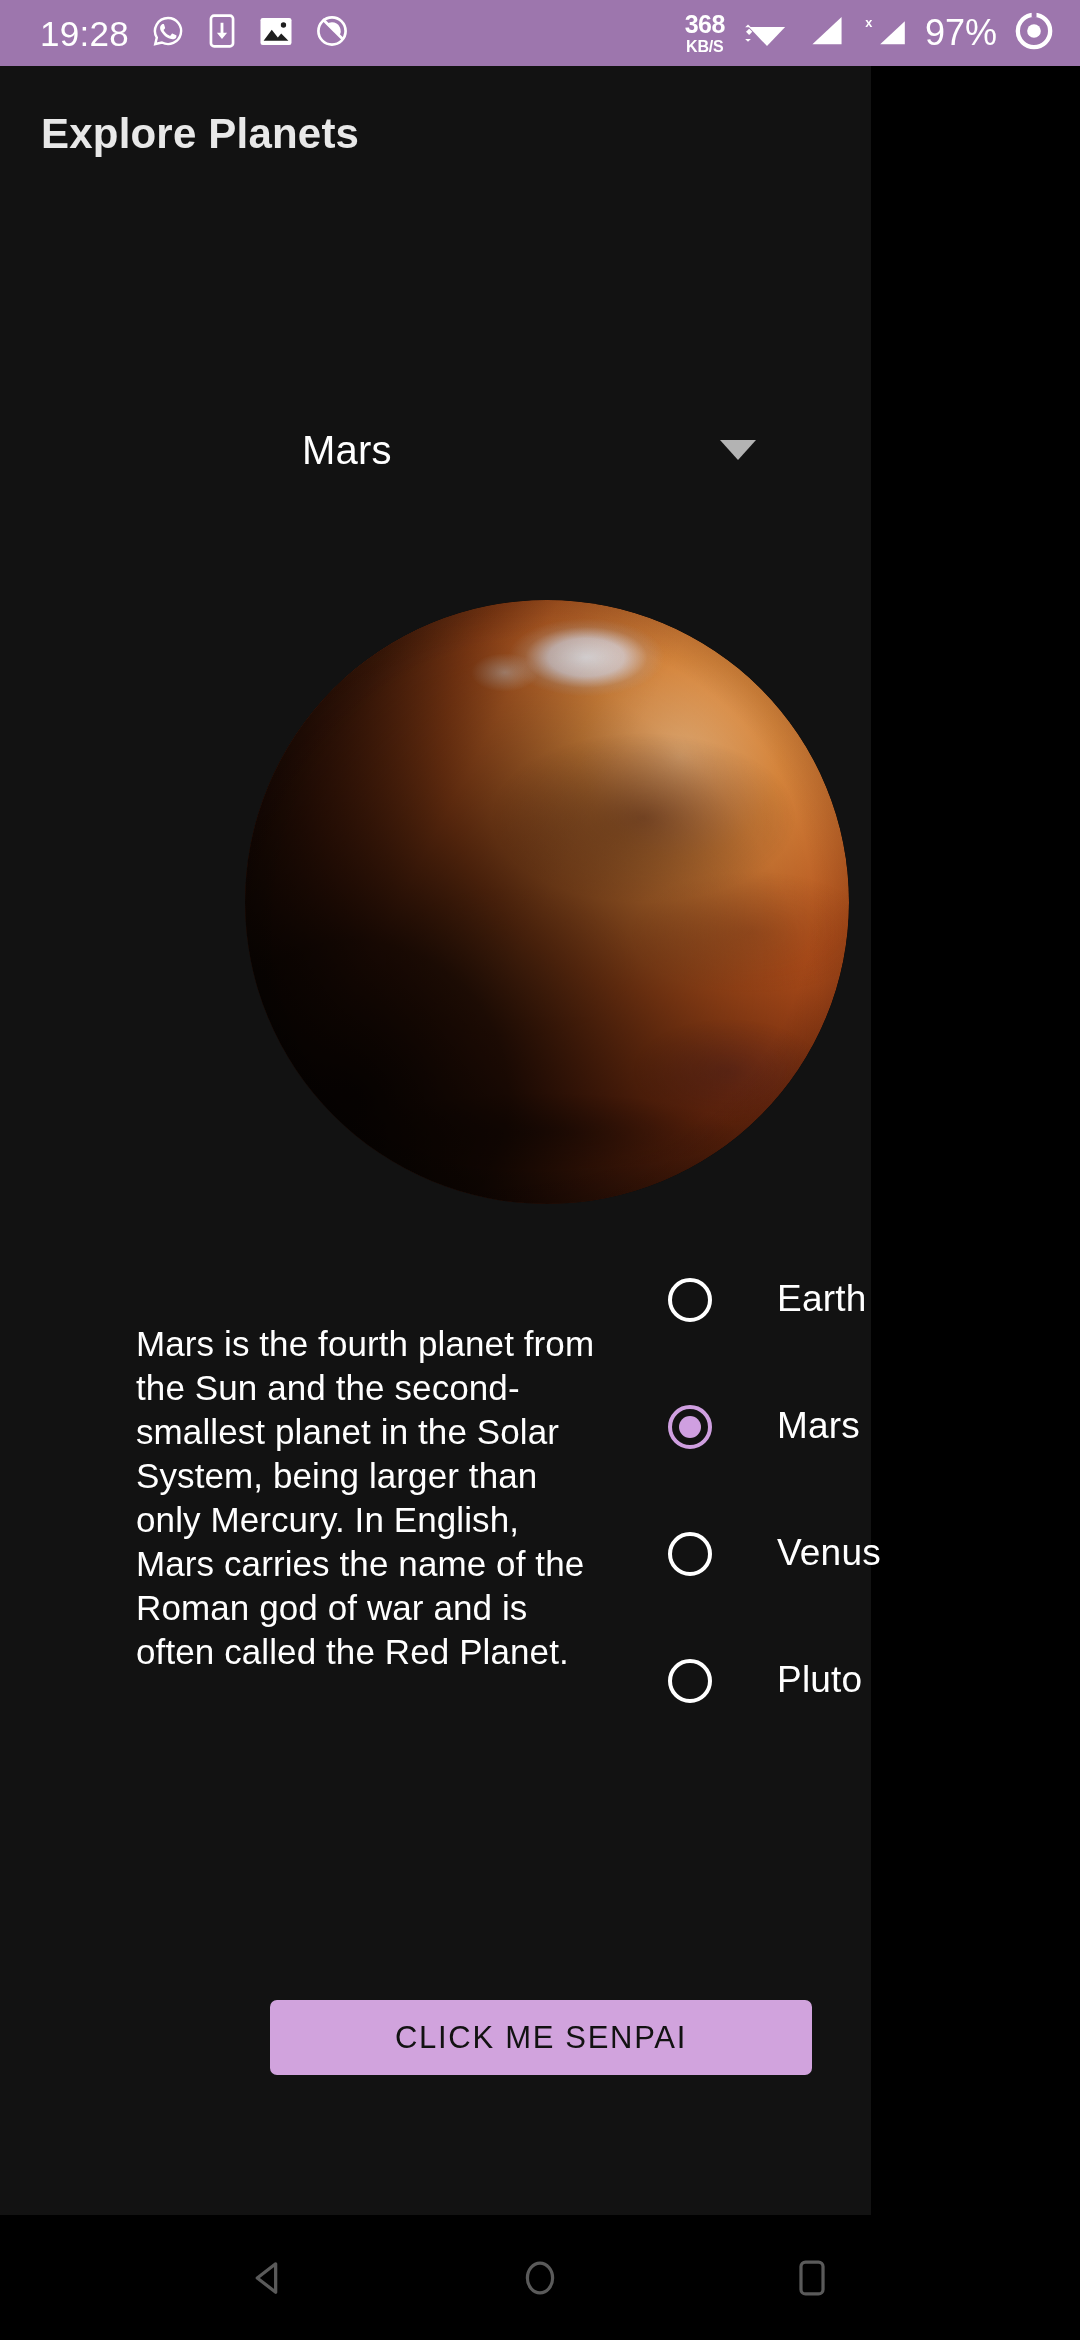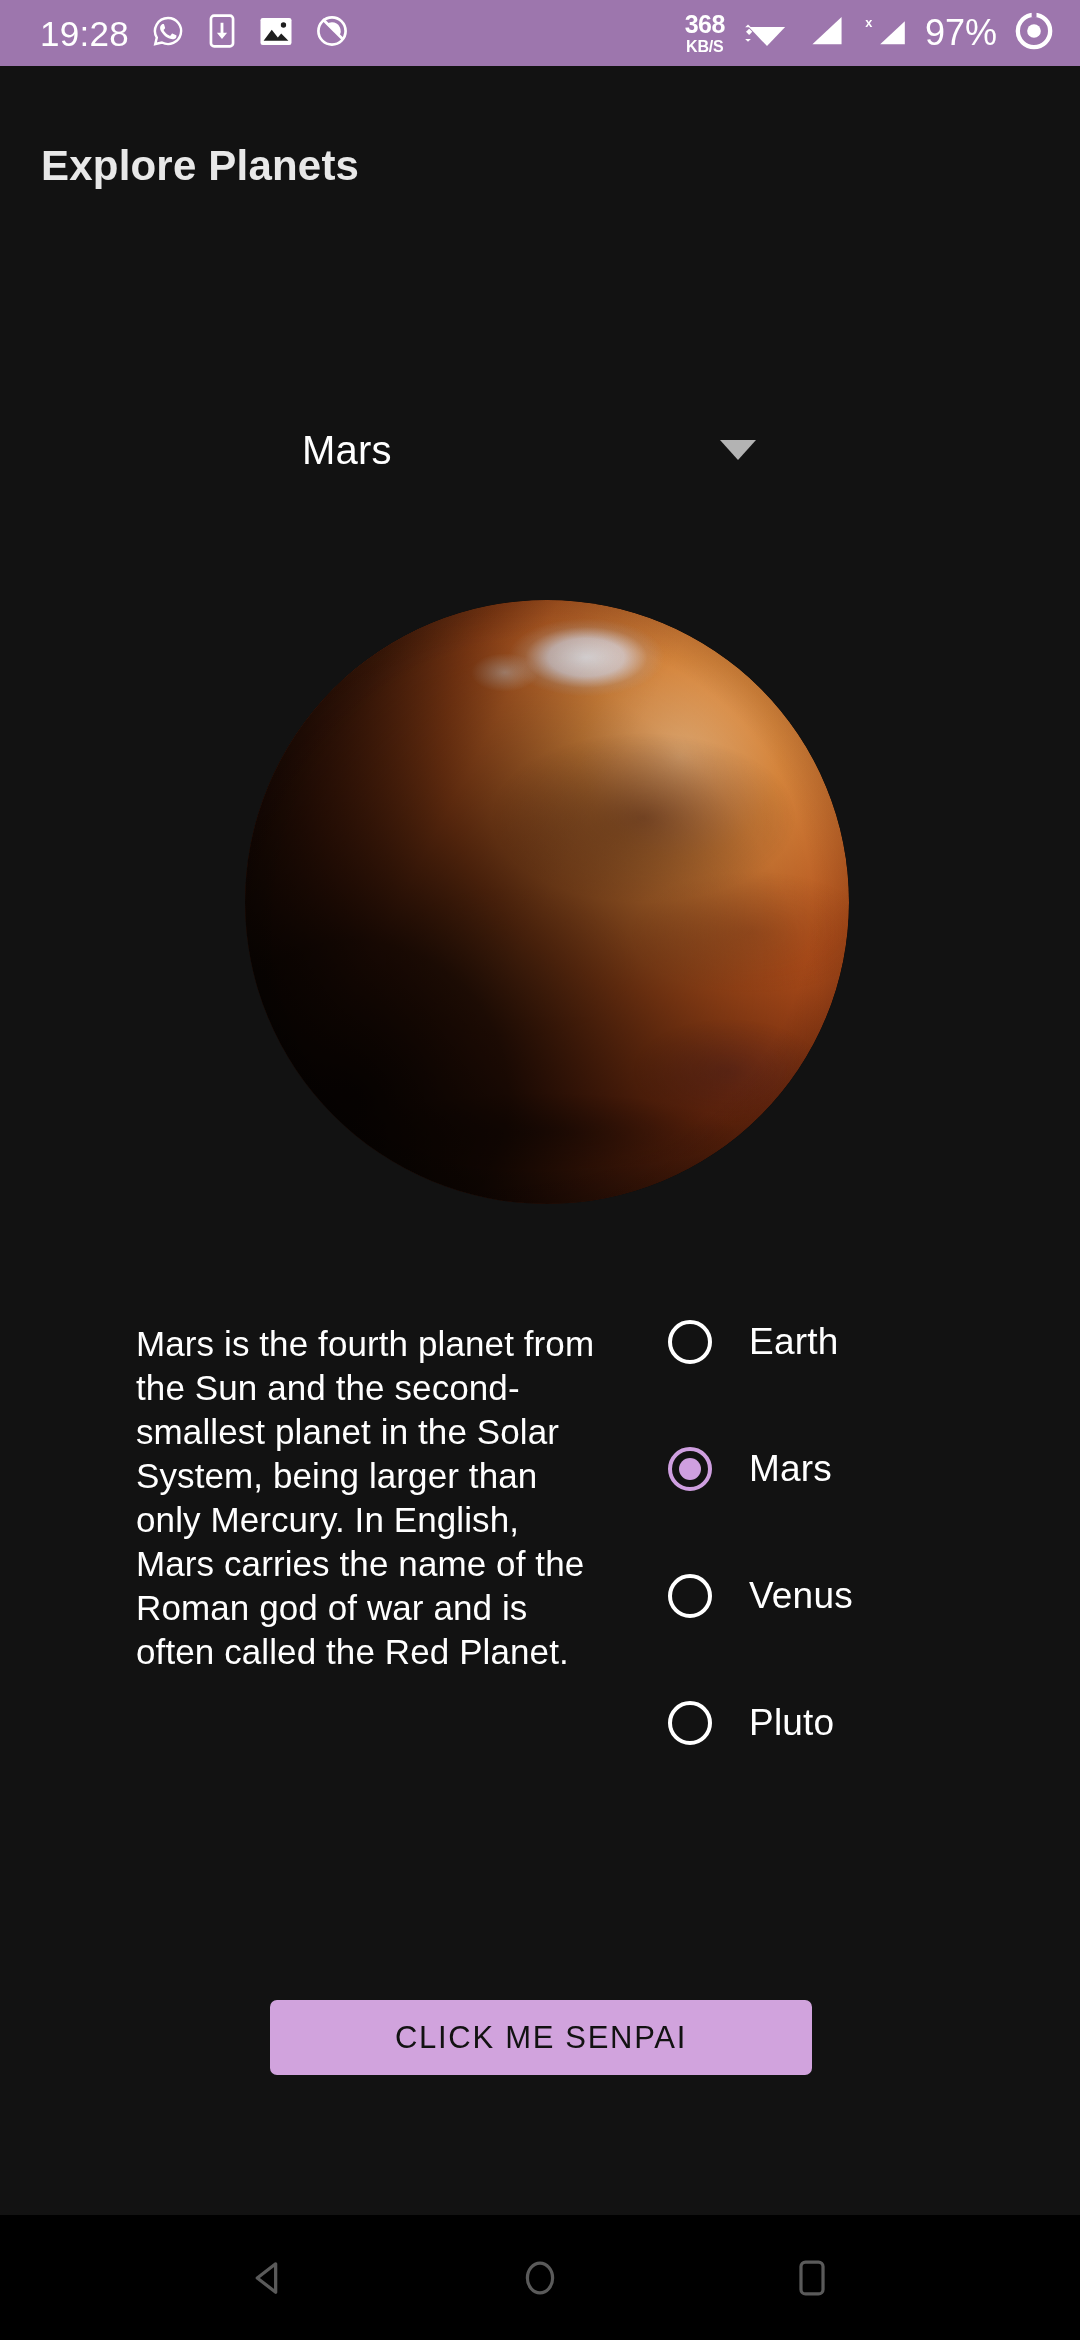--- a/index.html
+++ b/index.html
@@ -4,21 +4,21 @@
 <style>
   * { margin:0; padding:0; box-sizing:border-box; }
   html, body {
     width:1080px; height:2340px;
     background:#000;
     font-family:"Liberation Sans", sans-serif;
     overflow:hidden;
   }
   #screen {
     position:relative;
-    width:1080px; height:2340px;
+    width:871px; height:2340px;
     background:#121212;
   }
 
   
   #status-bar {
     position:absolute; top:0; left:0;
     width:1080px; height:66px;
     background:#9d76ad;
     display:flex; align-items:center;
     padding:0 26px 0 40px;
@@ -34,21 +34,21 @@
     line-height:1; margin-right:2px;
   }
   #net-speed .val { font-size:25px; font-weight:bold; letter-spacing:-0.5px; }
   #net-speed .unit { font-size:16px; font-weight:bold; letter-spacing:-0.2px; margin-top:2px; }
   #battery-pct { font-size:36px; font-weight:400; letter-spacing:0px; }
 
   
   #app-bar {
     position:absolute; top:66px; left:0;
     width:1080px; height:136px;
-    display:flex; align-items:center;margin-top:32px;
+    display:flex; align-items:center;
   }
   #app-title {
     color:#e8e8e8; font-size:42px; font-weight:bold;
     padding-left:41px; letter-spacing:0.2px;
   }
 
   
   #spinner {
     position:absolute; left:270px; top:390px;
     width:540px; height:120px;
@@ -119,22 +119,23 @@
     line-height:44px;
     letter-spacing:0.1px;
   }
 
   
   #radio-group {
     position:absolute; left:668px; top:1278px;
     width:400px;
   }
   .radio-row {
-    display:flex; align-items:center;
+    display:flex; align-items:flex-start;
     height:127px;
+    gap:28px;
   }
   .radio-mark {
     position:relative;
     width:44px; height:44px;
     border-radius:50%;
     border:4px solid #ffffff;
     flex:0 0 auto;
   }
   .radio-row.selected .radio-mark {
     border-color:#cf9fe0;

